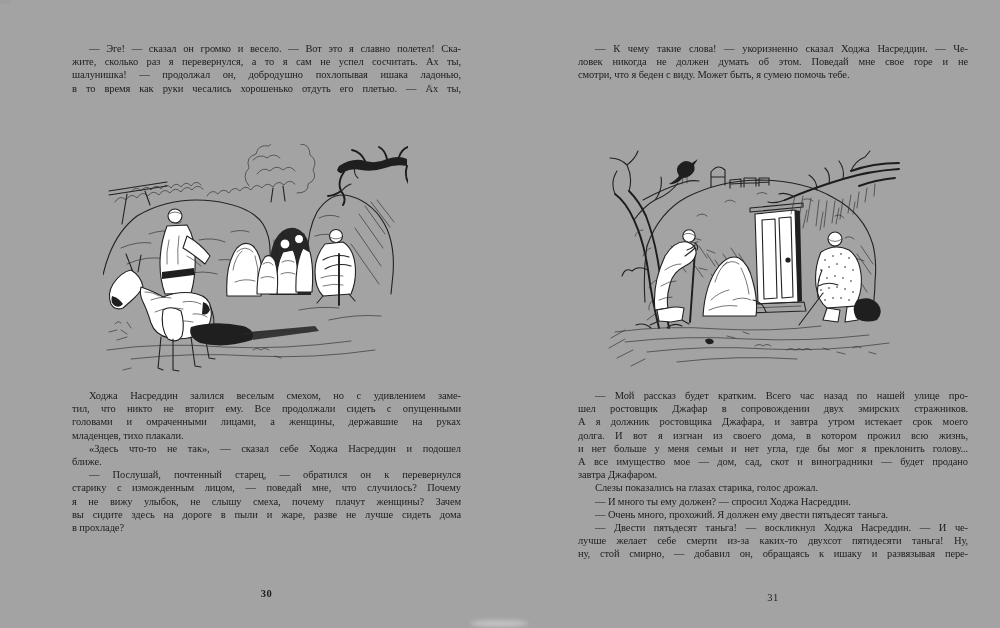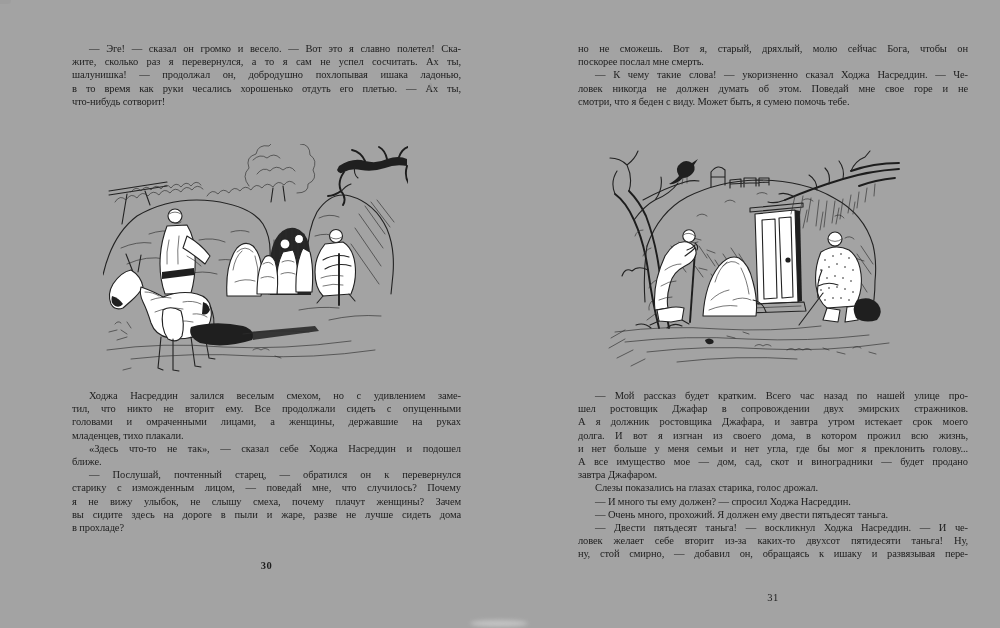--- a/index.html
+++ b/index.html
@@ -36,21 +36,20 @@
 <div class="spread">
 
   <div>
 
     <div class="text-block" style="left:72px; top:42px; width:389px;">
         <div class="para indent">
           <div class="tline">— Эге! — сказал он громко и весело. — Вот это я славно полетел! Ска-</div>
           <div class="tline">жите, сколько раз я перевернулся, а то я сам не успел сосчитать. Ах ты,</div>
           <div class="tline">шалунишка! — продолжал он, добродушно похлопывая ишака ладонью,</div>
           <div class="tline">в то время как руки чесались хорошенько отдуть его плетью. — Ах ты,</div>
-          <div class="tline lastline">что-нибудь сотворит!</div>
         </div>
       </div>
 
     <div class="illo" style="left:103px; top:144px; width:305px; height:235px;">
       <svg viewBox="0 0 305 235" width="305" height="235">
 
         <path class="ink" d="M6 47 L64 38 M6 51 L64 42 M24 50 L19 80 M42 47 L47 61"></path>
 
         <path class="ink" d="M0 131 Q9 91 34 72 Q68 52 110 57 Q148 62 160 80 Q168 93 167 112 L166 150"></path>
         <path class="thin" d="M18 104 q16 -7 30 -5 M24 120 q20 -9 38 -5 M46 90 q14 -5 26 -2 M96 96 q14 -3 26 2 M116 116 q14 -2 24 4 M84 130 q16 -4 30 0 M128 88 q10 -3 18 0"></path>
@@ -132,30 +131,26 @@
         </div>
         <div class="para indent">
           <div class="tline">— Послушай, почтенный старец, — обратился он к перевернулся</div>
           <div class="tline">старику с изможденным лицом, — поведай мне, что случилось? Почему</div>
           <div class="tline">я не вижу улыбок, не слышу смеха, почему плачут женщины? Зачем</div>
           <div class="tline">вы сидите здесь на дороге в пыли и жаре, разве не лучше сидеть дома</div>
           <div class="tline lastline">в прохладе?</div>
         </div>
       </div>
 
-    <div class="page-number" style="left:72px; top:560px; width:389px;font-weight:bold;">30</div>
+    <div class="page-number" style="left:72px; top:588px; width:389px;font-weight:bold;">30</div>
   </div>
 
   <div>
 
     <div class="text-block" style="left:578px; top:42px; width:390px;">
-        <div class="para">
-          <div class="tline">но не сможешь. Вот я, старый, дряхлый, молю сейчас Бога, чтобы он</div>
-          <div class="tline lastline">поскорее послал мне смерть.</div>
-        </div>
         <div class="para indent">
           <div class="tline">— К чему такие слова! — укоризненно сказал Ходжа Насреддин. — Че-</div>
           <div class="tline">ловек никогда не должен думать об этом. Поведай мне свое горе и не</div>
           <div class="tline lastline">смотри, что я беден с виду. Может быть, я сумею помочь тебе.</div>
         </div>
       </div>
 
     <div class="illo" style="left:607px; top:150px; width:293px; height:230px;">
       <svg viewBox="0 0 293 230" width="293" height="230">
 
@@ -261,21 +256,21 @@
           <div class="tline lastline">Слезы показались на глазах старика, голос дрожал.</div>
         </div>
         <div class="para indent">
           <div class="tline lastline">— И много ты ему должен? — спросил Ходжа Насреддин.</div>
         </div>
         <div class="para indent">
           <div class="tline lastline">— Очень много, прохожий. Я должен ему двести пятьдесят таньга.</div>
         </div>
         <div class="para indent">
           <div class="tline">— Двести пятьдесят таньга! — воскликнул Ходжа Насреддин. — И че-</div>
-          <div class="tline">ловек желает себе вторит из-за каких-то двухсот пятидесяти таньга! Ну,</div>
+          <div class="tline">лучше желает себе смерти из-за каких-то двухсот пятидесяти таньга! Ну,</div>
           <div class="tline">ну, стой смирно, — добавил он, обращаясь к ишаку и развязывая пере-</div>
         </div>
       </div>
 
     <div class="page-number" style="left:578px; top:592px; width:390px;">31</div>
   </div>
 
   <div class="artifact corner"></div>
   <div class="artifact spine-speck"></div>
   <div class="artifact bottom-smudge"></div>

